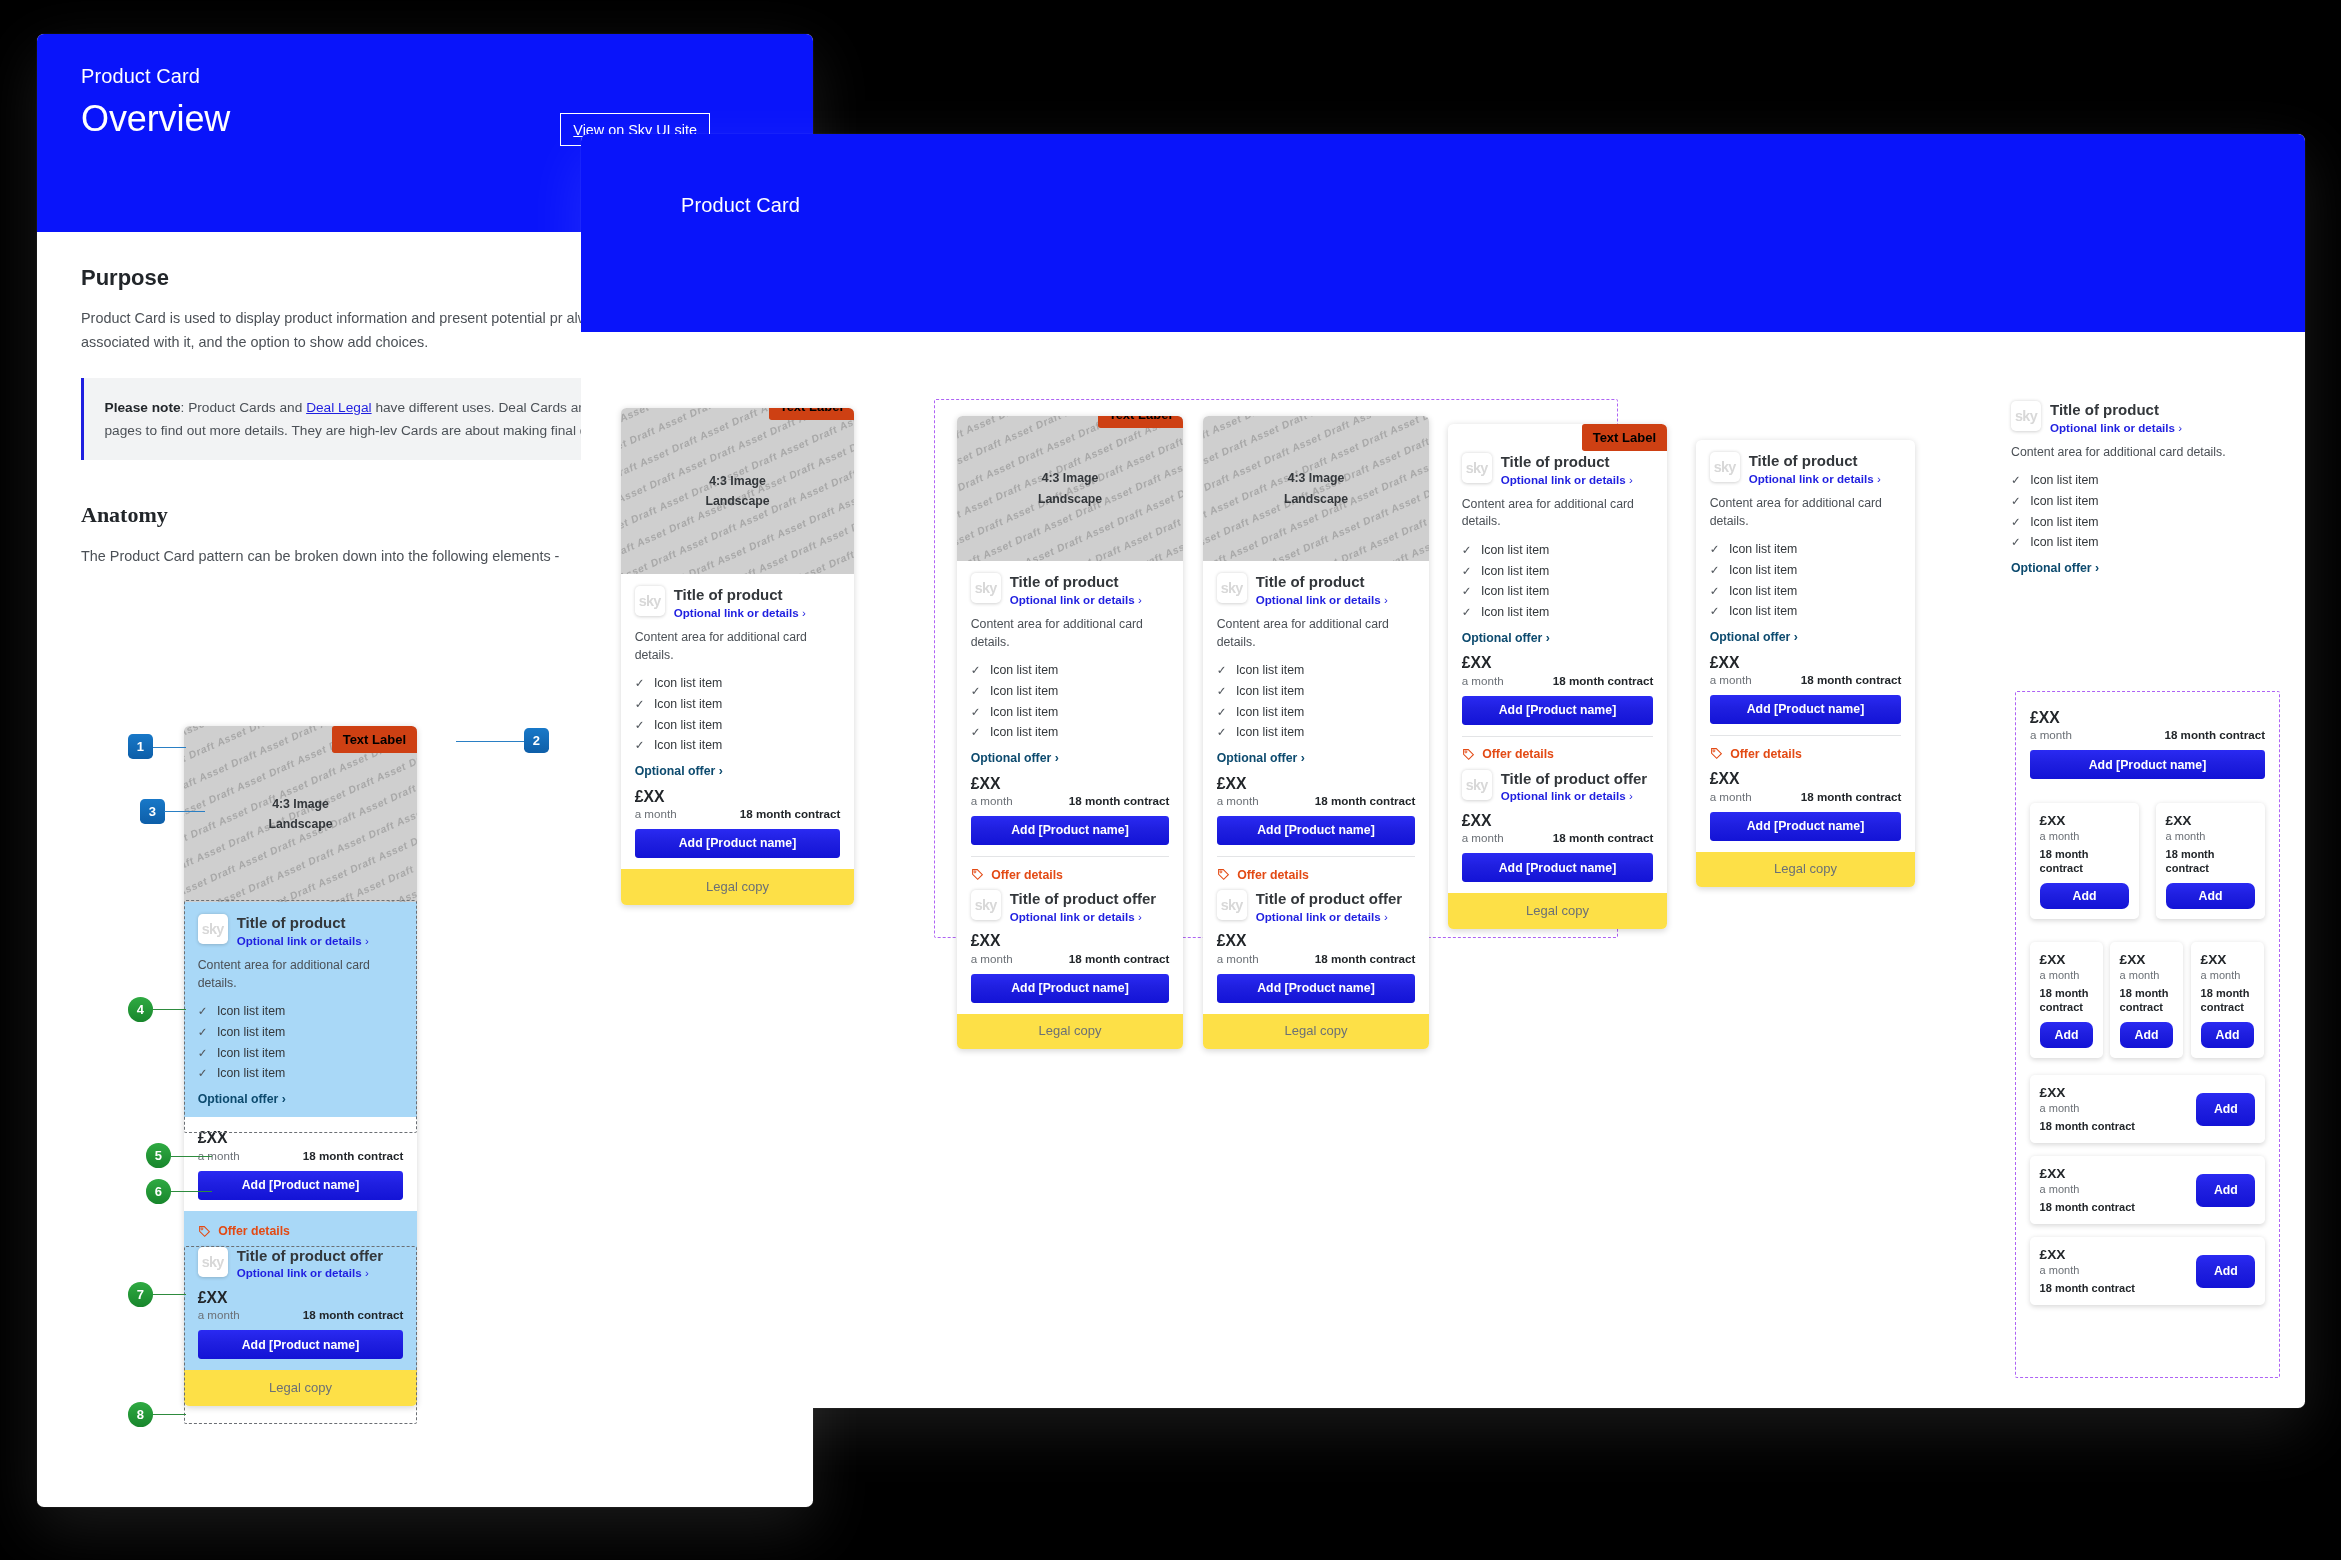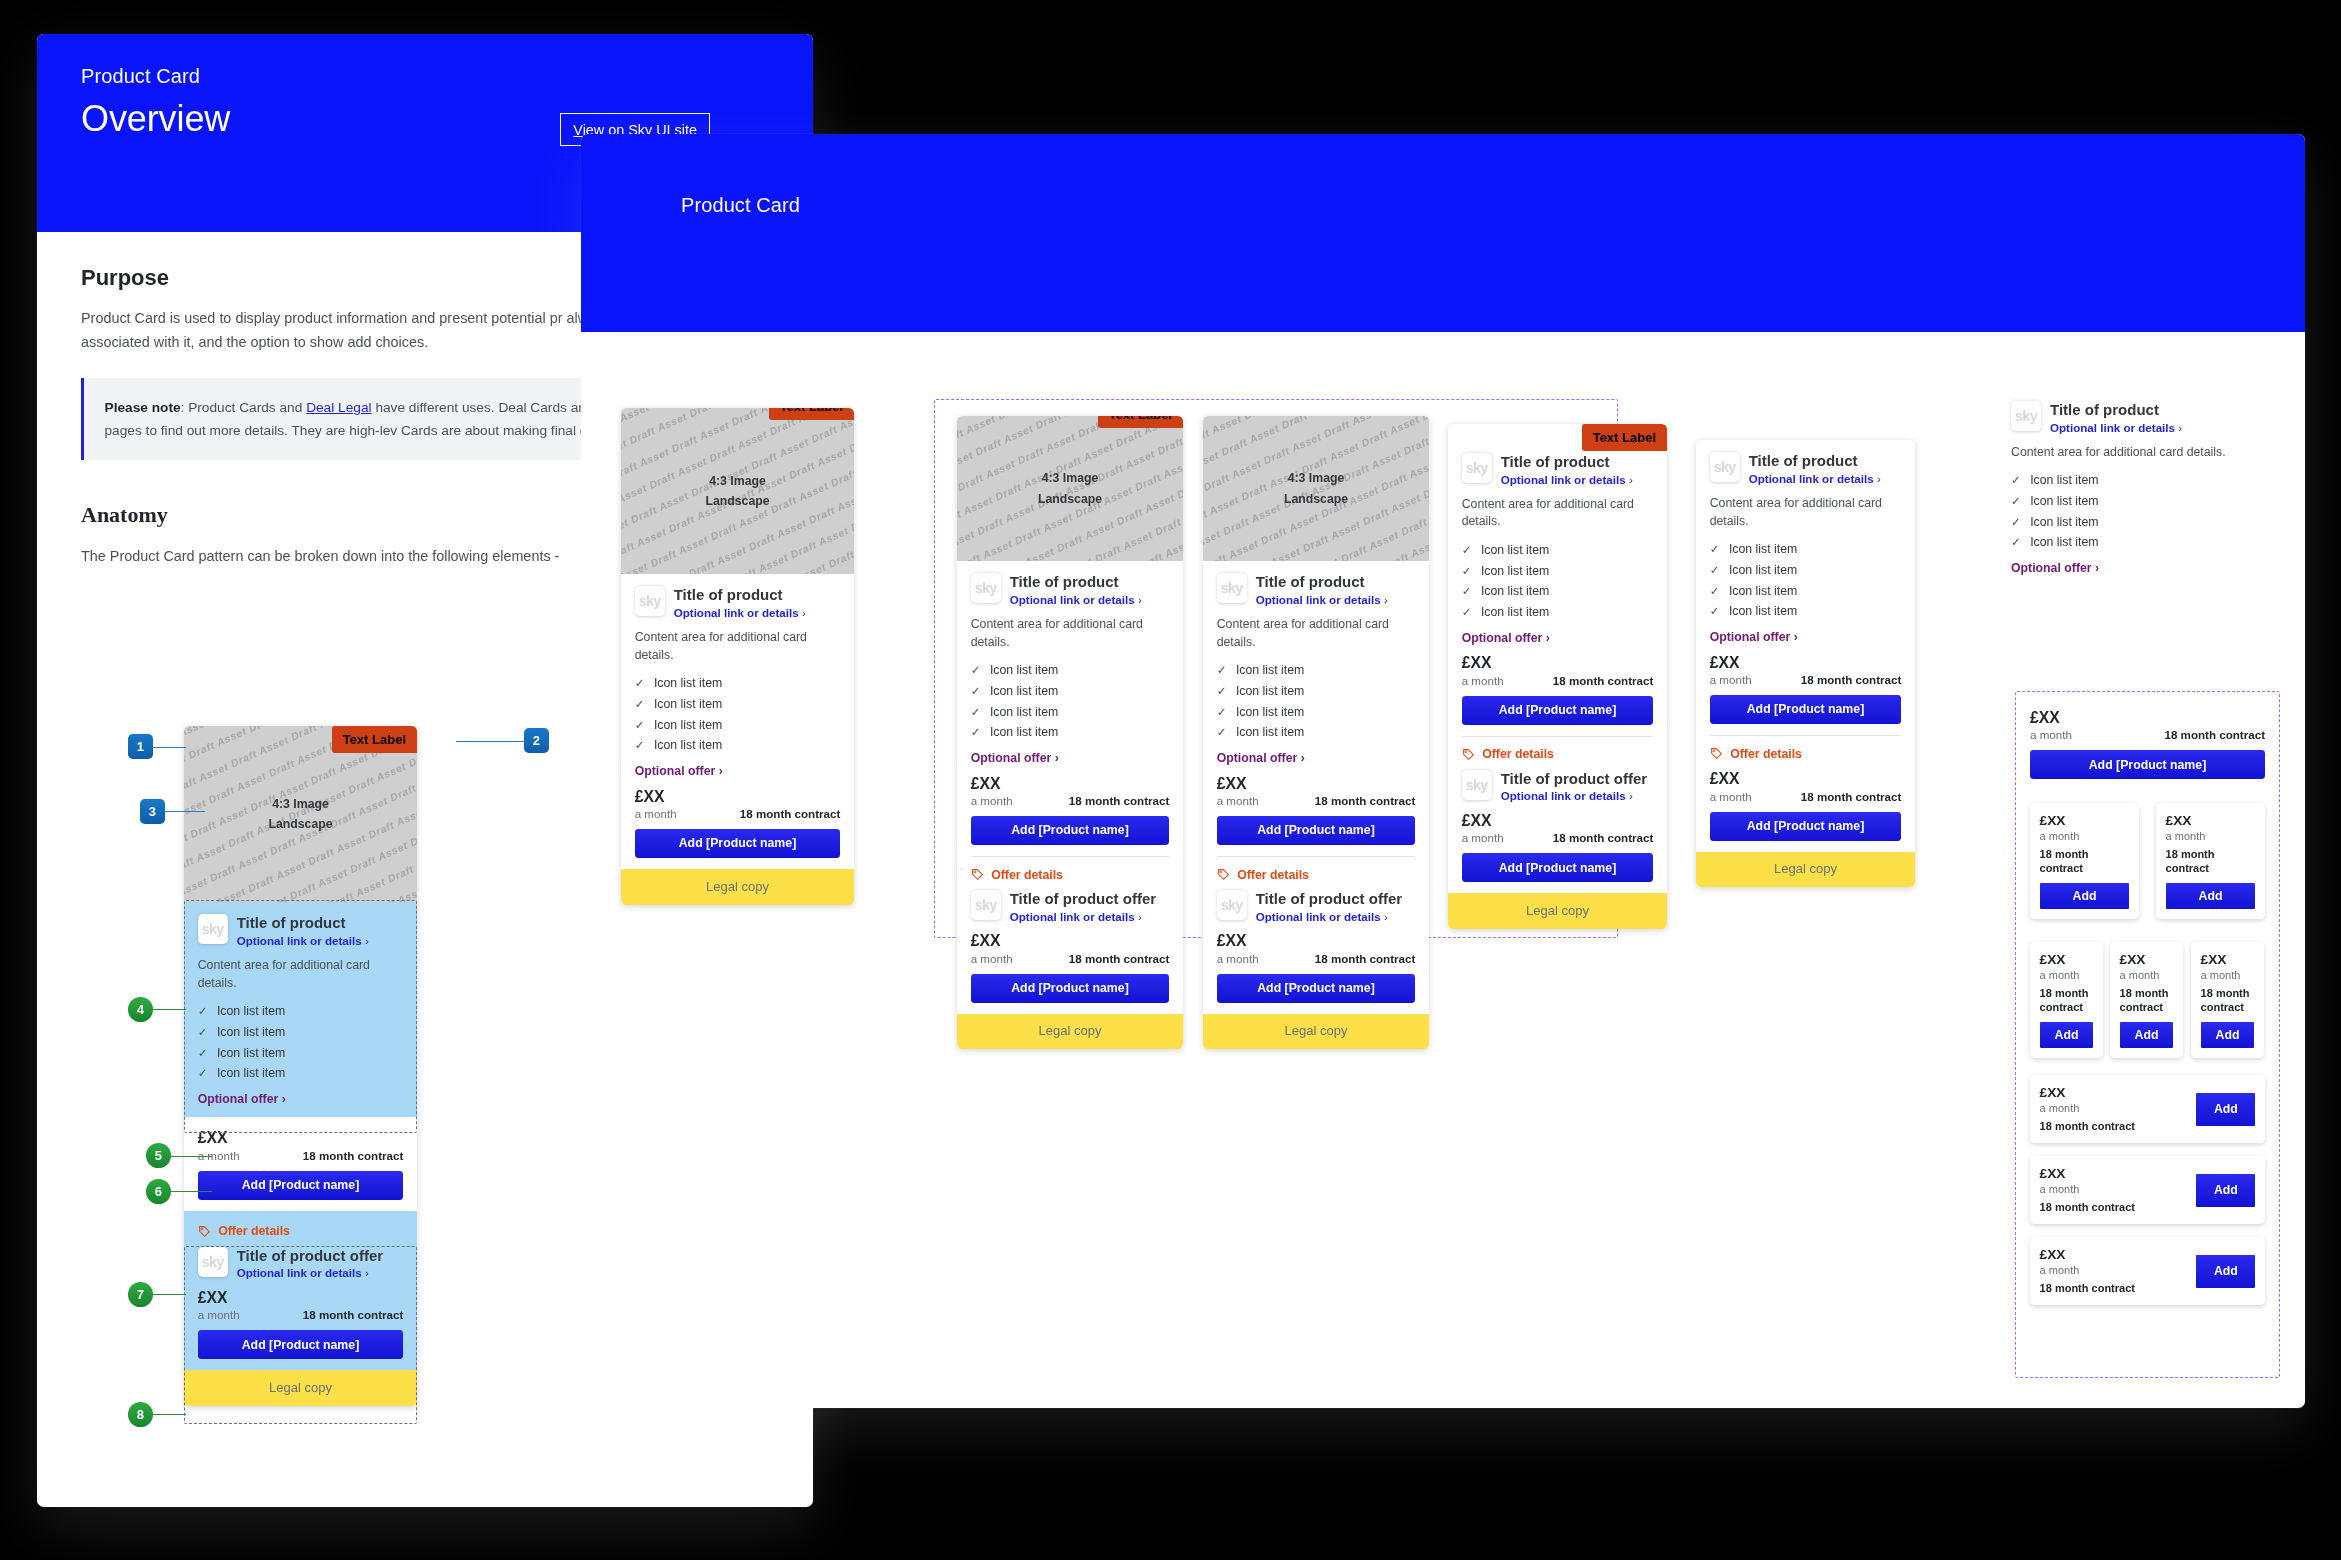--- a/index.html
+++ b/index.html
@@ -50,21 +50,21 @@
   .skytile i { font-style:normal; font-size:14.4px; font-weight:700; color:#d8d8d8;
                letter-spacing:-0.7px; }
   .ptitle { font-size:15px; font-weight:700; color:#33373b; line-height:1.15; }
   .plink { font-size:11.6px; font-weight:700; color:#1f1fe0; margin-top:2.7px; }
   .plink .chev { font-weight:400; }
   .content-txt { font-size:12.3px; color:#4b5056; line-height:1.45; margin-top:9.6px; }
   .ilist { margin-top:8.2px; }
   .ilist div { font-size:12.3px; color:#33373b; display:flex; gap:9.6px; align-items:center;
                padding:3.4px 0; }
   .ilist .ck { color:#555a60; font-size:11.6px; width:9.6px; }
-  .offerlink { font-size:12.3px; font-weight:700; color:#701a75; margin-top:8.2px; }
+  .offerlink { font-size:12.3px; font-weight:700; color:#0c4a6e; margin-top:8.2px; }
   .price { font-size:15.7px; font-weight:700; color:#22262a; margin-top:9.6px; line-height:1.1;}
   .pricerow { display:flex; justify-content:space-between; align-items:baseline; margin-top:2.1px; }
   .pricerow .sm { font-size:11.6px; color:#6b7076; }
   .pricerow .ct { font-size:11.6px; font-weight:700; color:#22262a; }
   .btn-primary { display:block; width:100%; margin-top:9px; background:#1f1fe0; color:#fff;
                  border:none; border-radius:3.4px; padding:7.5px 4.1px; font-size:12.3px; font-weight:700;
                  cursor:pointer; text-align:center;
                  background-image:linear-gradient(180deg,#2a2af2 0%,#1f1fe0 45%,#1313d6 100%); }
   .divider { height:0.7px; background:#e3e4e6; margin:11px 0 0 0; }
   .offerhead { display:flex; gap:7.5px; align-items:center; margin-top:11px;
@@ -83,21 +83,21 @@
              background:linear-gradient(180deg,#2faa42 0%,#18862c 100%); }
   .leader { position:absolute; height:1.4px; }
   .leader.blue { background:#2a7fc4; }
   .leader.green { background:#2e8b3e; }
 
   
   .pv { background:#fff; border-radius:4.8px; box-shadow:0 1.4px 5.5px rgba(0,0,0,.15); padding:9.6px; }
   .pv .p1 { font-size:13.7px; font-weight:700; color:#22262a; line-height:1.1; }
   .pv .p2 { font-size:11px; color:#6b7076; margin-top:2.1px; }
   .pv .p3 { font-size:11px; font-weight:700; color:#22262a; margin-top:6.2px; line-height:1.25; }
-  .pv .addbtn { margin-top:7.5px; background:#1f1fe0; color:#fff; border:none; border-radius:1px;
+  .pv .addbtn { margin-top:7.5px; background:#1f1fe0; color:#fff; border:none; border-radius:7px;
         padding:6.2px 6.8px; font-size:12.3px; font-weight:700; cursor:pointer; width:100%;
         background-image:linear-gradient(180deg,#2a2af2 0%,#1f1fe0 45%,#1313d6 100%); }
   .pv.row { display:flex; align-items:center; justify-content:space-between; }
   .pv.row .addbtn { width:59px; margin-top:0; padding:9.6px 6.8px; }
   .footnote { font-size:14.4px; font-weight:700; color:#33373b; }
 </style>
 </head>
 <body>
 
 <div class="stage">

